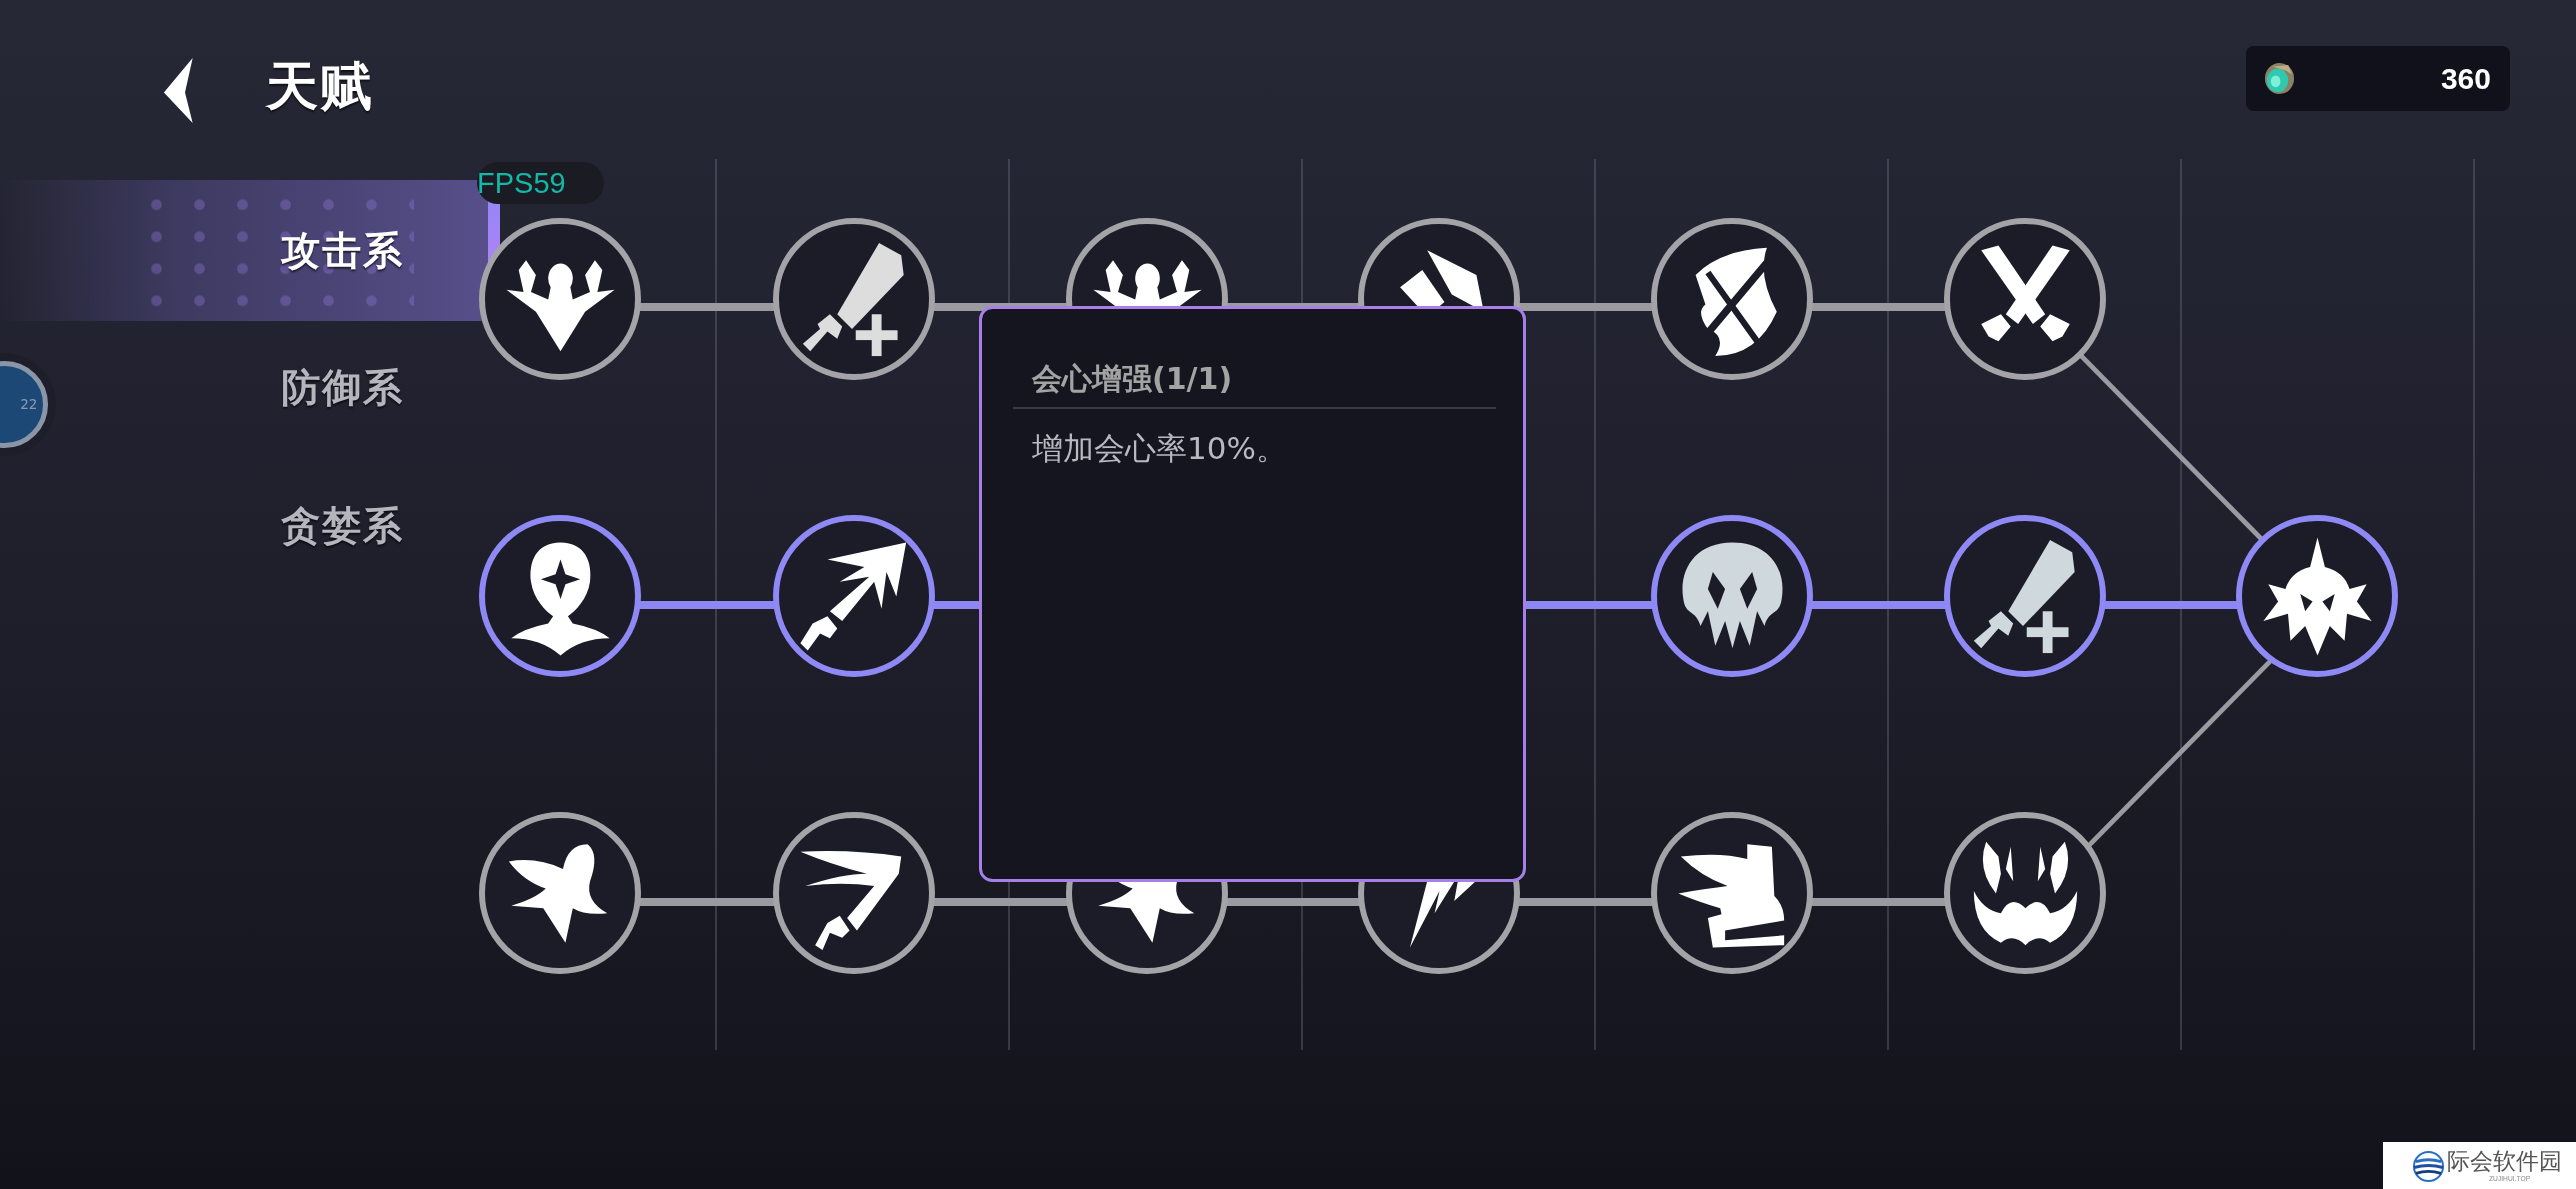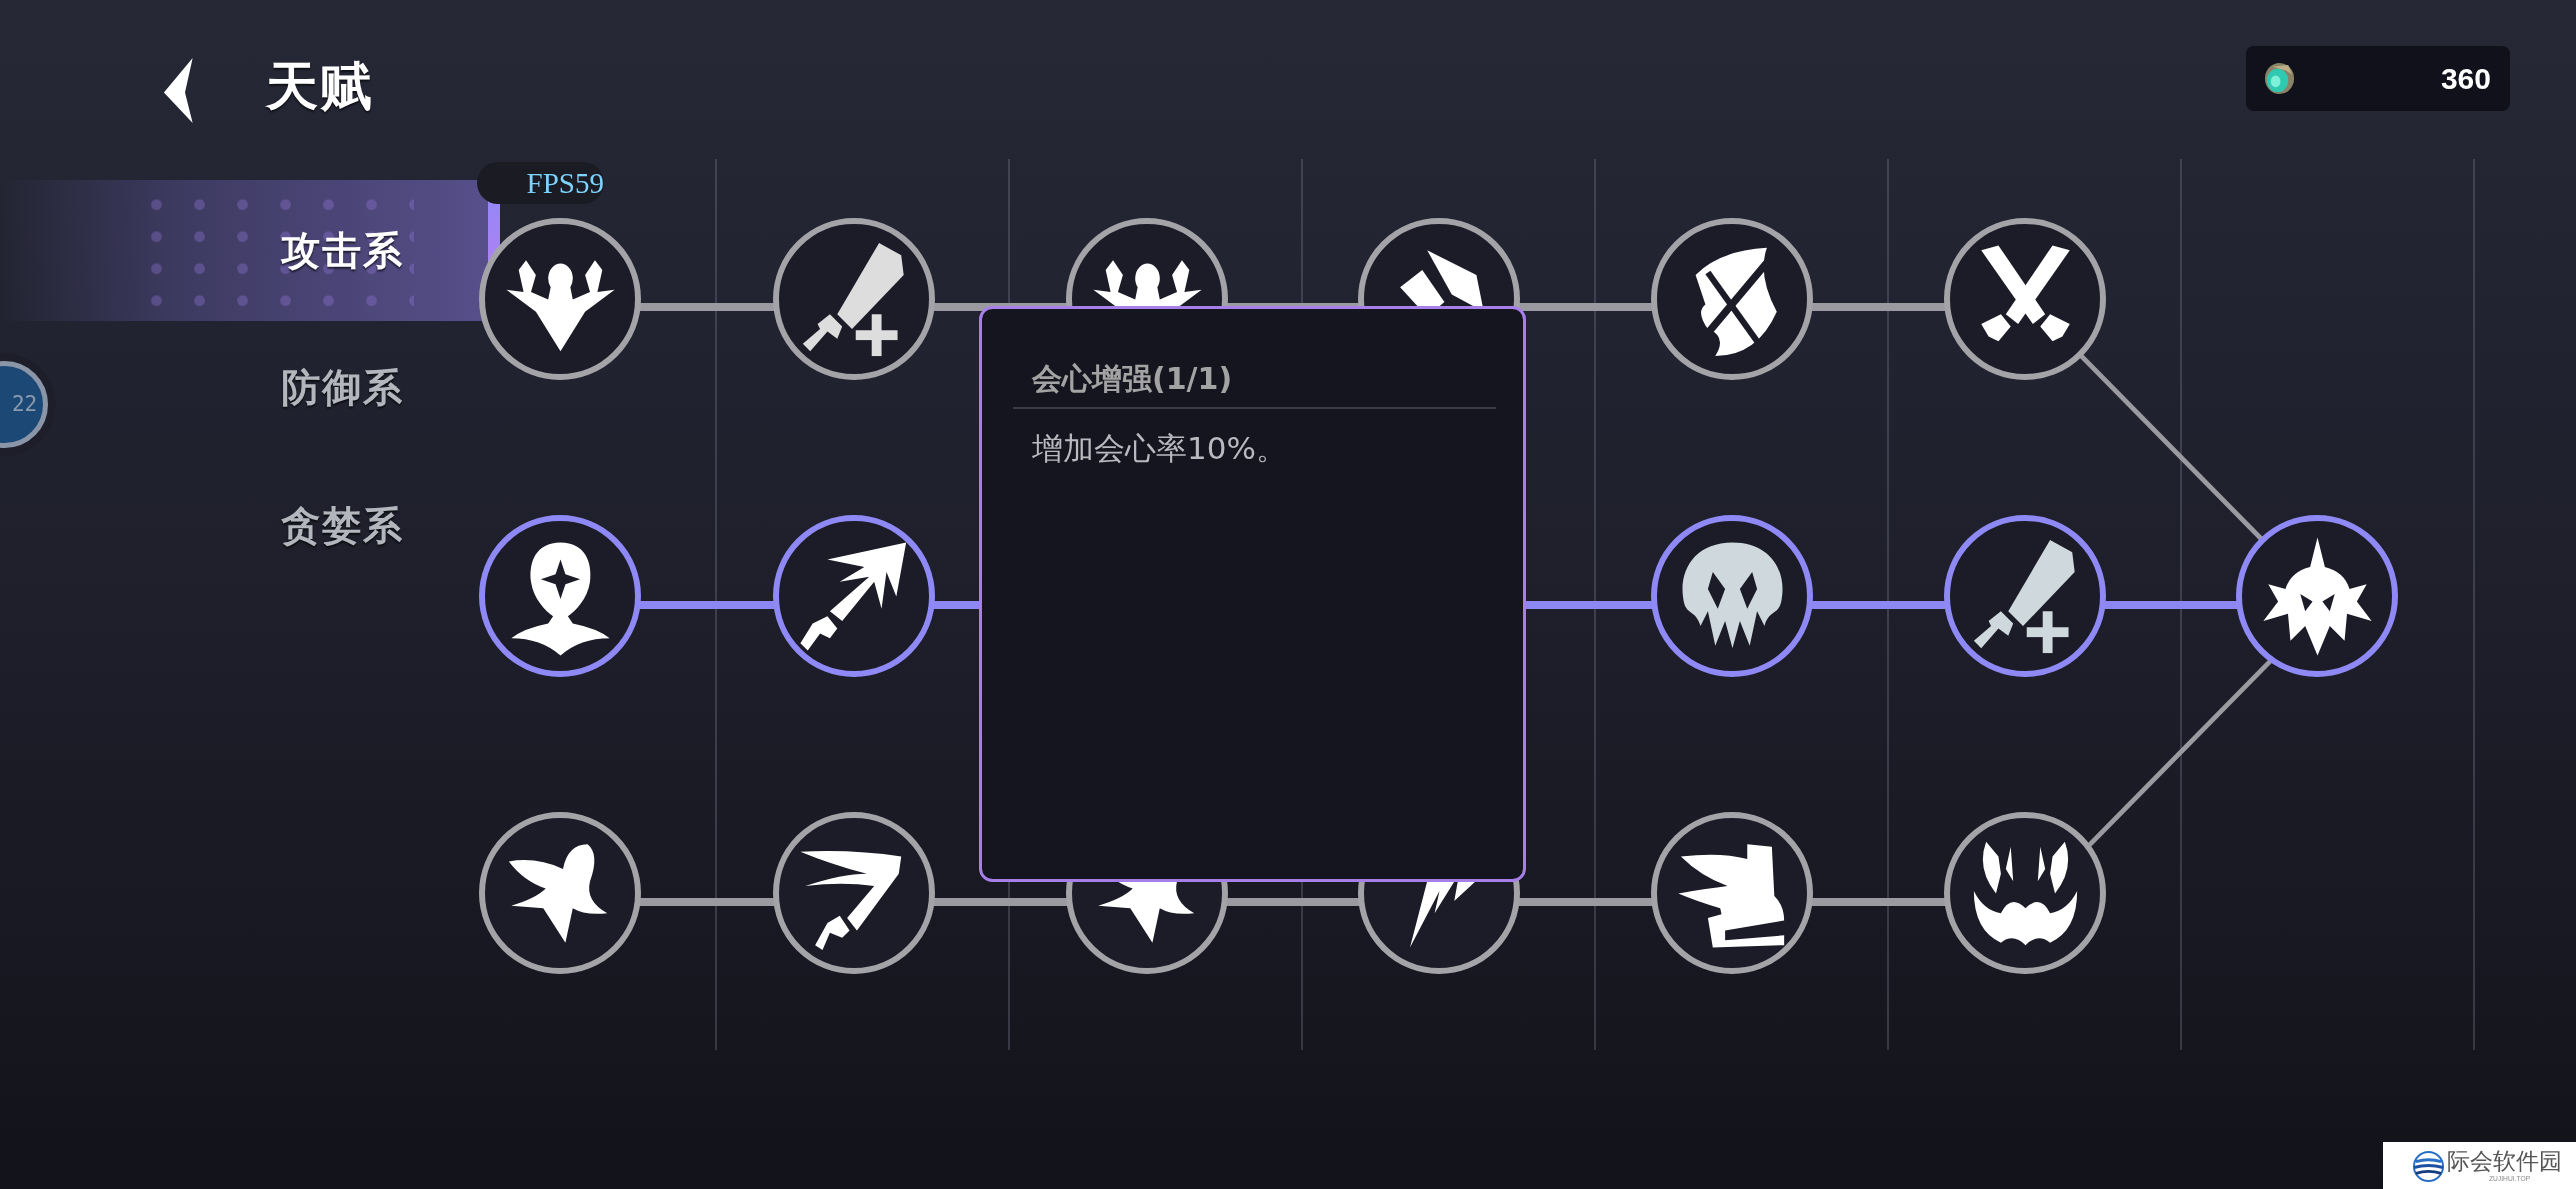--- a/index.html
+++ b/index.html
@@ -23,24 +23,24 @@
     text-shadow:0 1.9px 1.9px rgba(0,0,0,.6);}
   .tab.active{background:linear-gradient(90deg,rgba(45,44,70,0) 0%,#3d3a60 35%,#58508c 100%);}
   .tab.active .lbl{color:#fff;}
   .tab.active::after{content:"";position:absolute;right:0;top:0;width:11.6px;height:100%;
     background:linear-gradient(180deg,#8f88f8,#c17ef0);}
   .tab.active .dots{position:absolute;left:135px;top:0;width:279px;height:141px;
     background-image:radial-gradient(circle,rgba(150,120,220,.35) 4.8px,transparent 5.8px);
     background-size:43px 32px;background-position:0 8.7px;}
   .float-ball{left:-39px;top:361px;width:77px;height:77px;border-radius:50%;
     background:#1c4876;border:5.8px solid #8a96a8;box-shadow:0 0 0 7.7px #1d1e2a;}
-  .float-ball span{position:absolute;right:5.8px;top:0;line-height:77px;font-size:21px;color:#8a9bb0;
+  .float-ball span{position:absolute;right:5.8px;top:0;line-height:77px;font-size:14px;color:#8a9bb0;
     font-family:"DejaVu Sans Mono",monospace;}
   .fps{left:477px;top:162px;width:127px;height:42px;border-radius:21px;background:#1a1b23;
-    color:#7dd3fc;font-size:29px;line-height:42px;text-align:right;font-family:Liberation Serif, serif;}
+    color:#14b8a6;font-size:29px;line-height:42px;text-align:left;font-family:Liberation Sans, sans-serif;}
   
   .vsep{top:159px;height:891px;width:1.9px;background:rgba(120,122,140,.35);}
   .link{height:7.7px;background:#9a9aa0;}
   .link.on{background:#8d87f4;}
   .node{width:150px;height:150px;border-radius:50%;border:6.7px solid #a3a3a8;background:#1b1c27;
     display:flex;align-items:center;justify-content:center;cursor:pointer;box-sizing:content-box;}
   .node.on{border-color:#8f89f6;}
   .node svg{width:123px;height:123px;}
   
   .popup{left:979px;top:306px;width:547px;height:576px;background:#14151e;border:3.9px solid #a77fe8;

